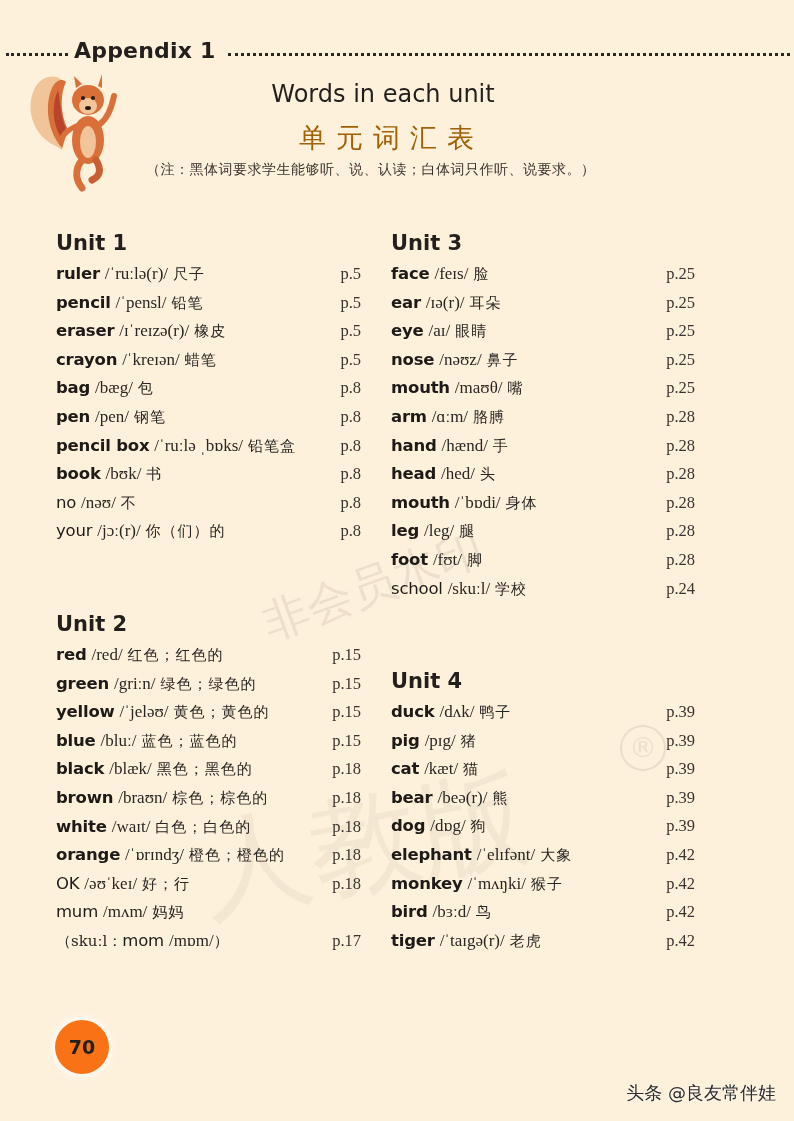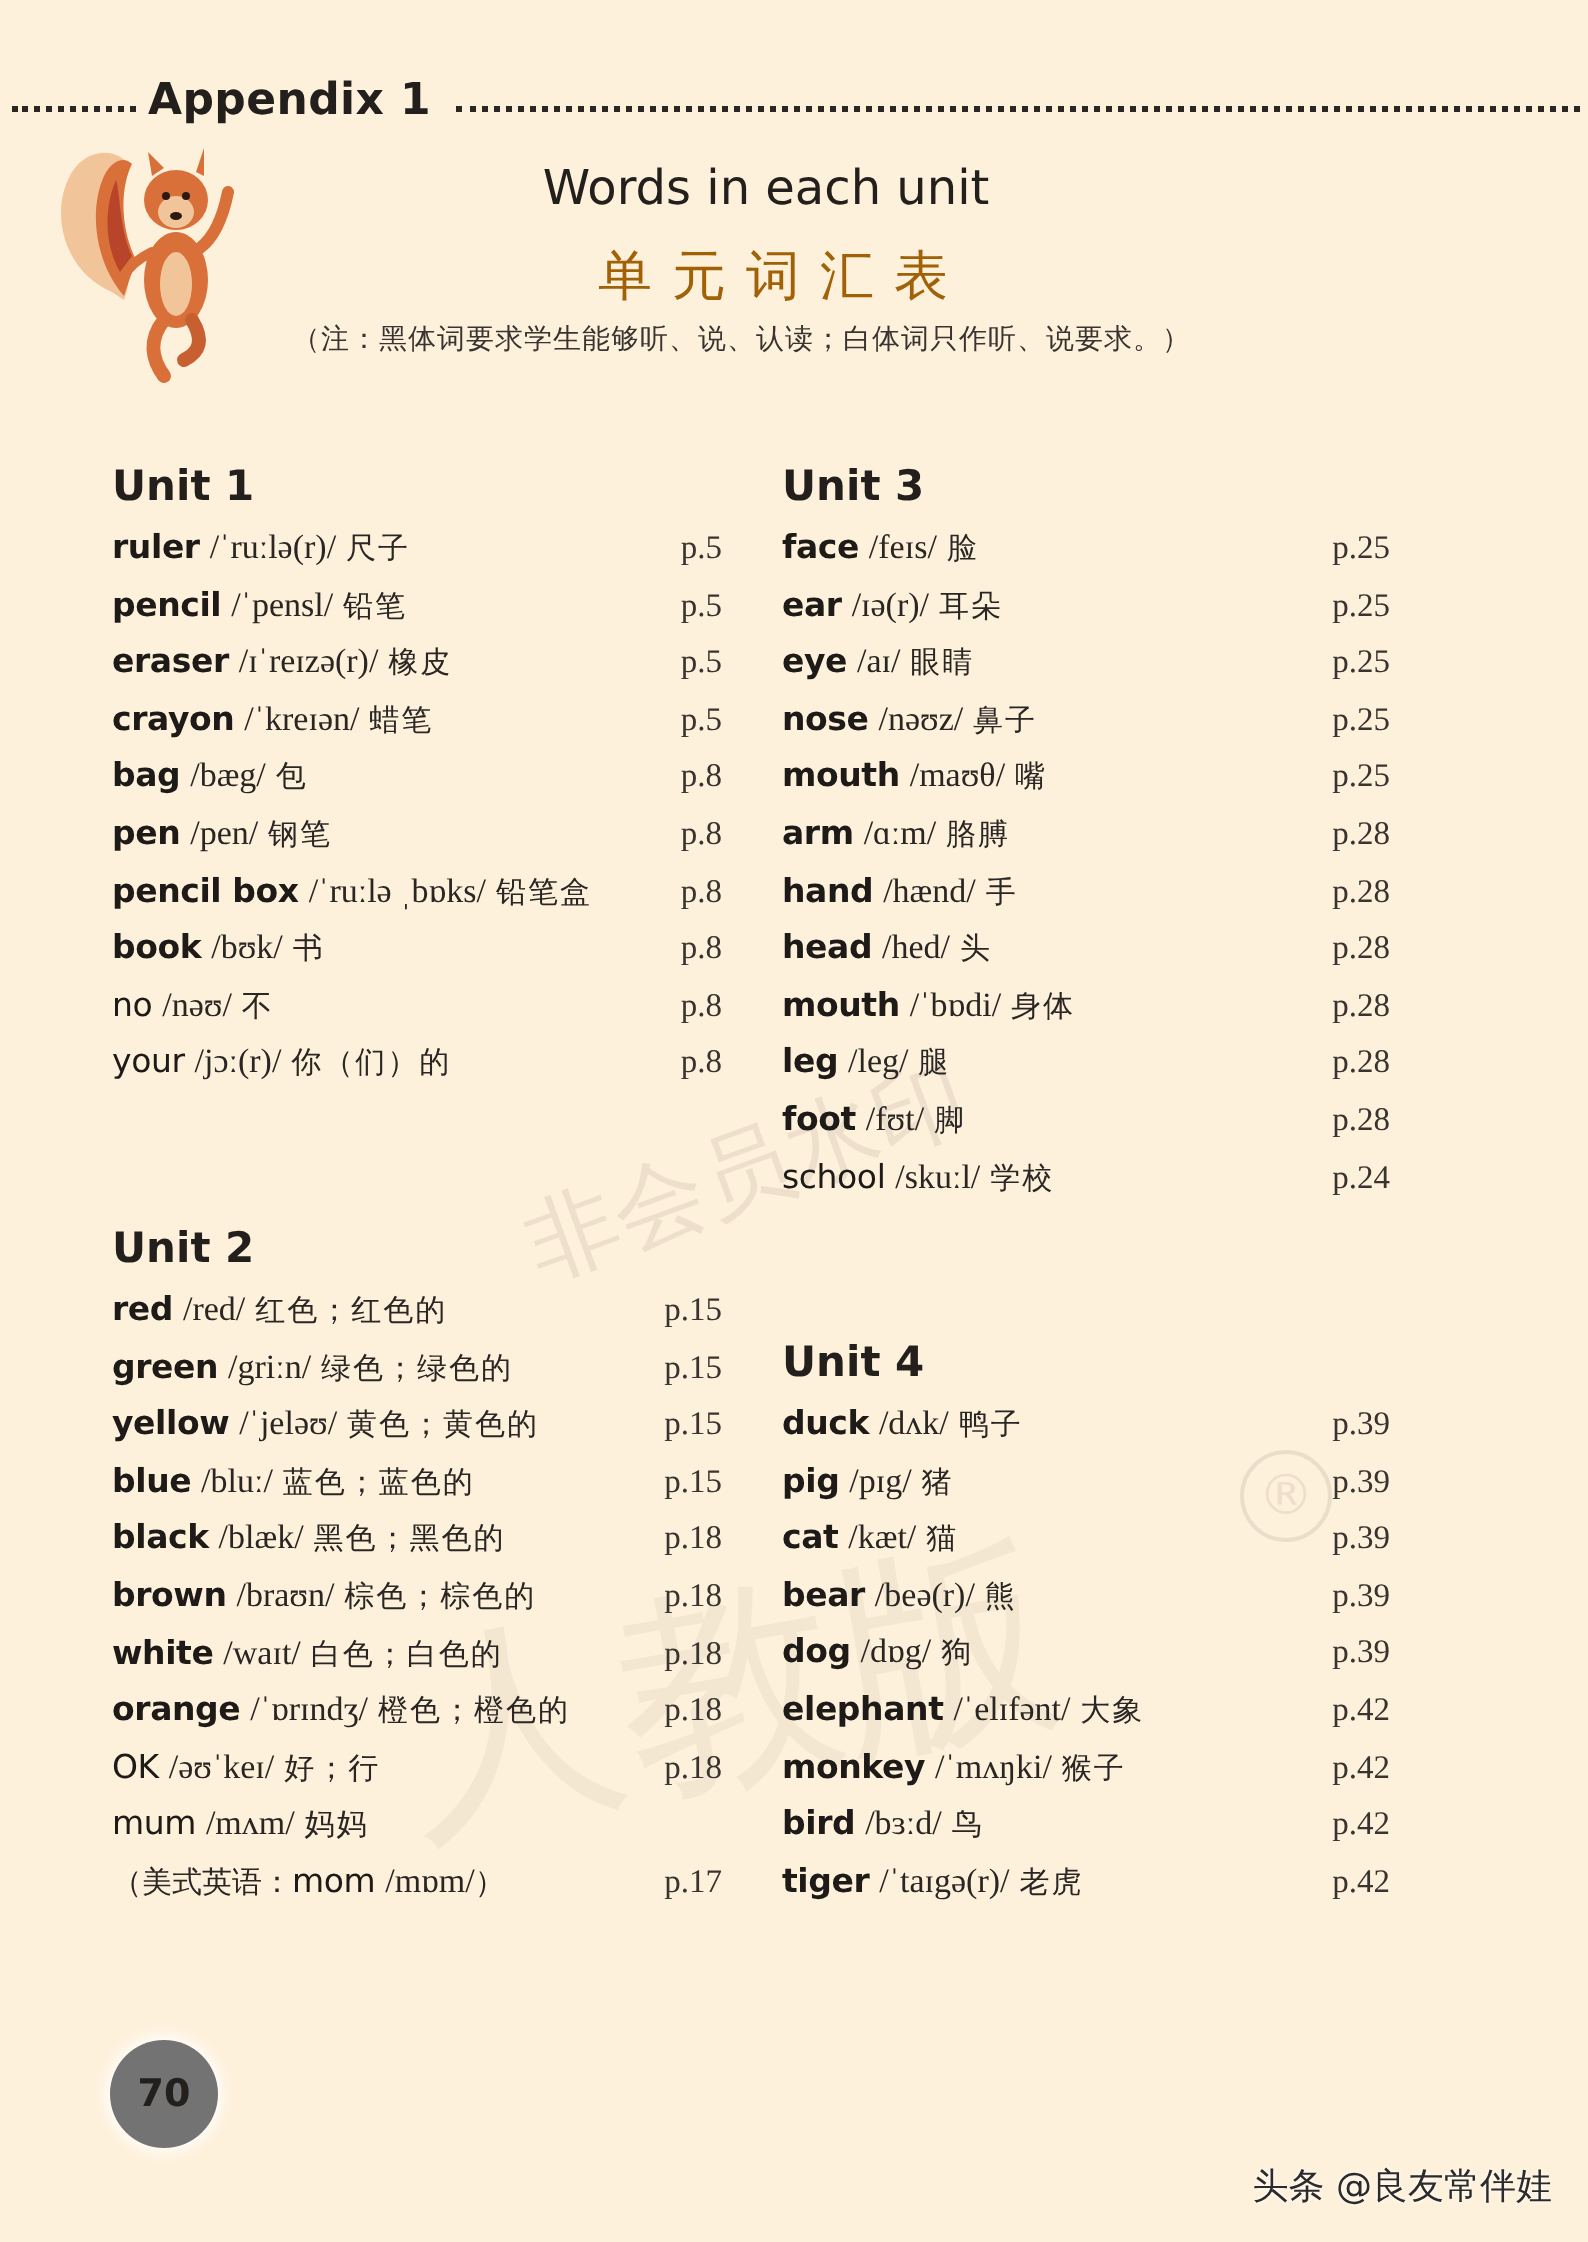--- a/index.html
+++ b/index.html
@@ -63,21 +63,21 @@
     .cn { font-family: "DejaVu Serif", serif; font-size: 15px; color: #2a2623; letter-spacing: 1px; }
     .page {
       position: absolute; right: 0; top: 0;
       font-family: "Liberation Serif", serif; font-size: 16.5px; color: #3a3430;
     }
     .col-left .page { right: 5px; }
     .col-right .page { right: 6px; }
     .pre { font-family: "DejaVu Serif", serif; font-size: 15px; color: #2a2623; }
     .page-num {
       position: absolute; left: 55px; top: 1020px; width: 54px; height: 54px;
-      border-radius: 50%; background: #737373; display: flex; align-items: center; justify-content: center;
+      border-radius: 50%; background: #f97316; display: flex; align-items: center; justify-content: center;
       font-family: "DejaVu Sans", sans-serif; font-weight: bold; font-size: 19px; color: #231f1c;
       box-shadow: 0 0 6px 3px rgba(255,255,255,0.7);
     }
     .credit {
       position: absolute; right: 18px; top: 1081px;
       font-family: "DejaVu Sans", sans-serif; font-size: 18px; color: #2b2b2b;
       text-shadow: 0 0 2px #fff;
     }
     .watermark {
       position: absolute; pointer-events: none; color: rgba(120,110,100,0.13);
@@ -152,21 +152,21 @@
   <div class="row"><span class="word">red</span> <span class="phon">/red/</span> <span class="cn">红色；红色的</span><span class="page">p.15</span></div>
   <div class="row"><span class="word">green</span> <span class="phon">/griːn/</span> <span class="cn">绿色；绿色的</span><span class="page">p.15</span></div>
   <div class="row"><span class="word">yellow</span> <span class="phon">/ˈjeləʊ/</span> <span class="cn">黄色；黄色的</span><span class="page">p.15</span></div>
   <div class="row"><span class="word">blue</span> <span class="phon">/bluː/</span> <span class="cn">蓝色；蓝色的</span><span class="page">p.15</span></div>
   <div class="row"><span class="word">black</span> <span class="phon">/blæk/</span> <span class="cn">黑色；黑色的</span><span class="page">p.18</span></div>
   <div class="row"><span class="word">brown</span> <span class="phon">/braʊn/</span> <span class="cn">棕色；棕色的</span><span class="page">p.18</span></div>
   <div class="row"><span class="word">white</span> <span class="phon">/waɪt/</span> <span class="cn">白色；白色的</span><span class="page">p.18</span></div>
   <div class="row"><span class="word">orange</span> <span class="phon">/ˈɒrɪndʒ/</span> <span class="cn">橙色；橙色的</span><span class="page">p.18</span></div>
   <div class="row"><span class="word light">OK</span> <span class="phon">/əʊˈkeɪ/</span> <span class="cn">好；行</span><span class="page">p.18</span></div>
   <div class="row"><span class="word light">mum</span> <span class="phon">/mʌm/</span> <span class="cn">妈妈</span><span class="page"></span></div>
-  <div class="row"><span class="pre">（美式英语：</span><span class="word light">mom</span> <span class="phon">/mɒm/</span><span class="pre">）</span><span class="page">p.17</span></div>
+  <div class="row"><span class="pre">（skuːl：</span><span class="word light">mom</span> <span class="phon">/mɒm/</span><span class="pre">）</span><span class="page">p.17</span></div>
 </div>
 
 <div class="col col-right" style="top:226px;">
   <div class="unit-title">Unit 3</div>
   <div class="row"><span class="word">face</span> <span class="phon">/feɪs/</span> <span class="cn">脸</span><span class="page">p.25</span></div>
   <div class="row"><span class="word">ear</span> <span class="phon">/ɪə(r)/</span> <span class="cn">耳朵</span><span class="page">p.25</span></div>
   <div class="row"><span class="word">eye</span> <span class="phon">/aɪ/</span> <span class="cn">眼睛</span><span class="page">p.25</span></div>
   <div class="row"><span class="word">nose</span> <span class="phon">/nəʊz/</span> <span class="cn">鼻子</span><span class="page">p.25</span></div>
   <div class="row"><span class="word">mouth</span> <span class="phon">/maʊθ/</span> <span class="cn">嘴</span><span class="page">p.25</span></div>
   <div class="row"><span class="word">arm</span> <span class="phon">/ɑːm/</span> <span class="cn">胳膊</span><span class="page">p.28</span></div>

